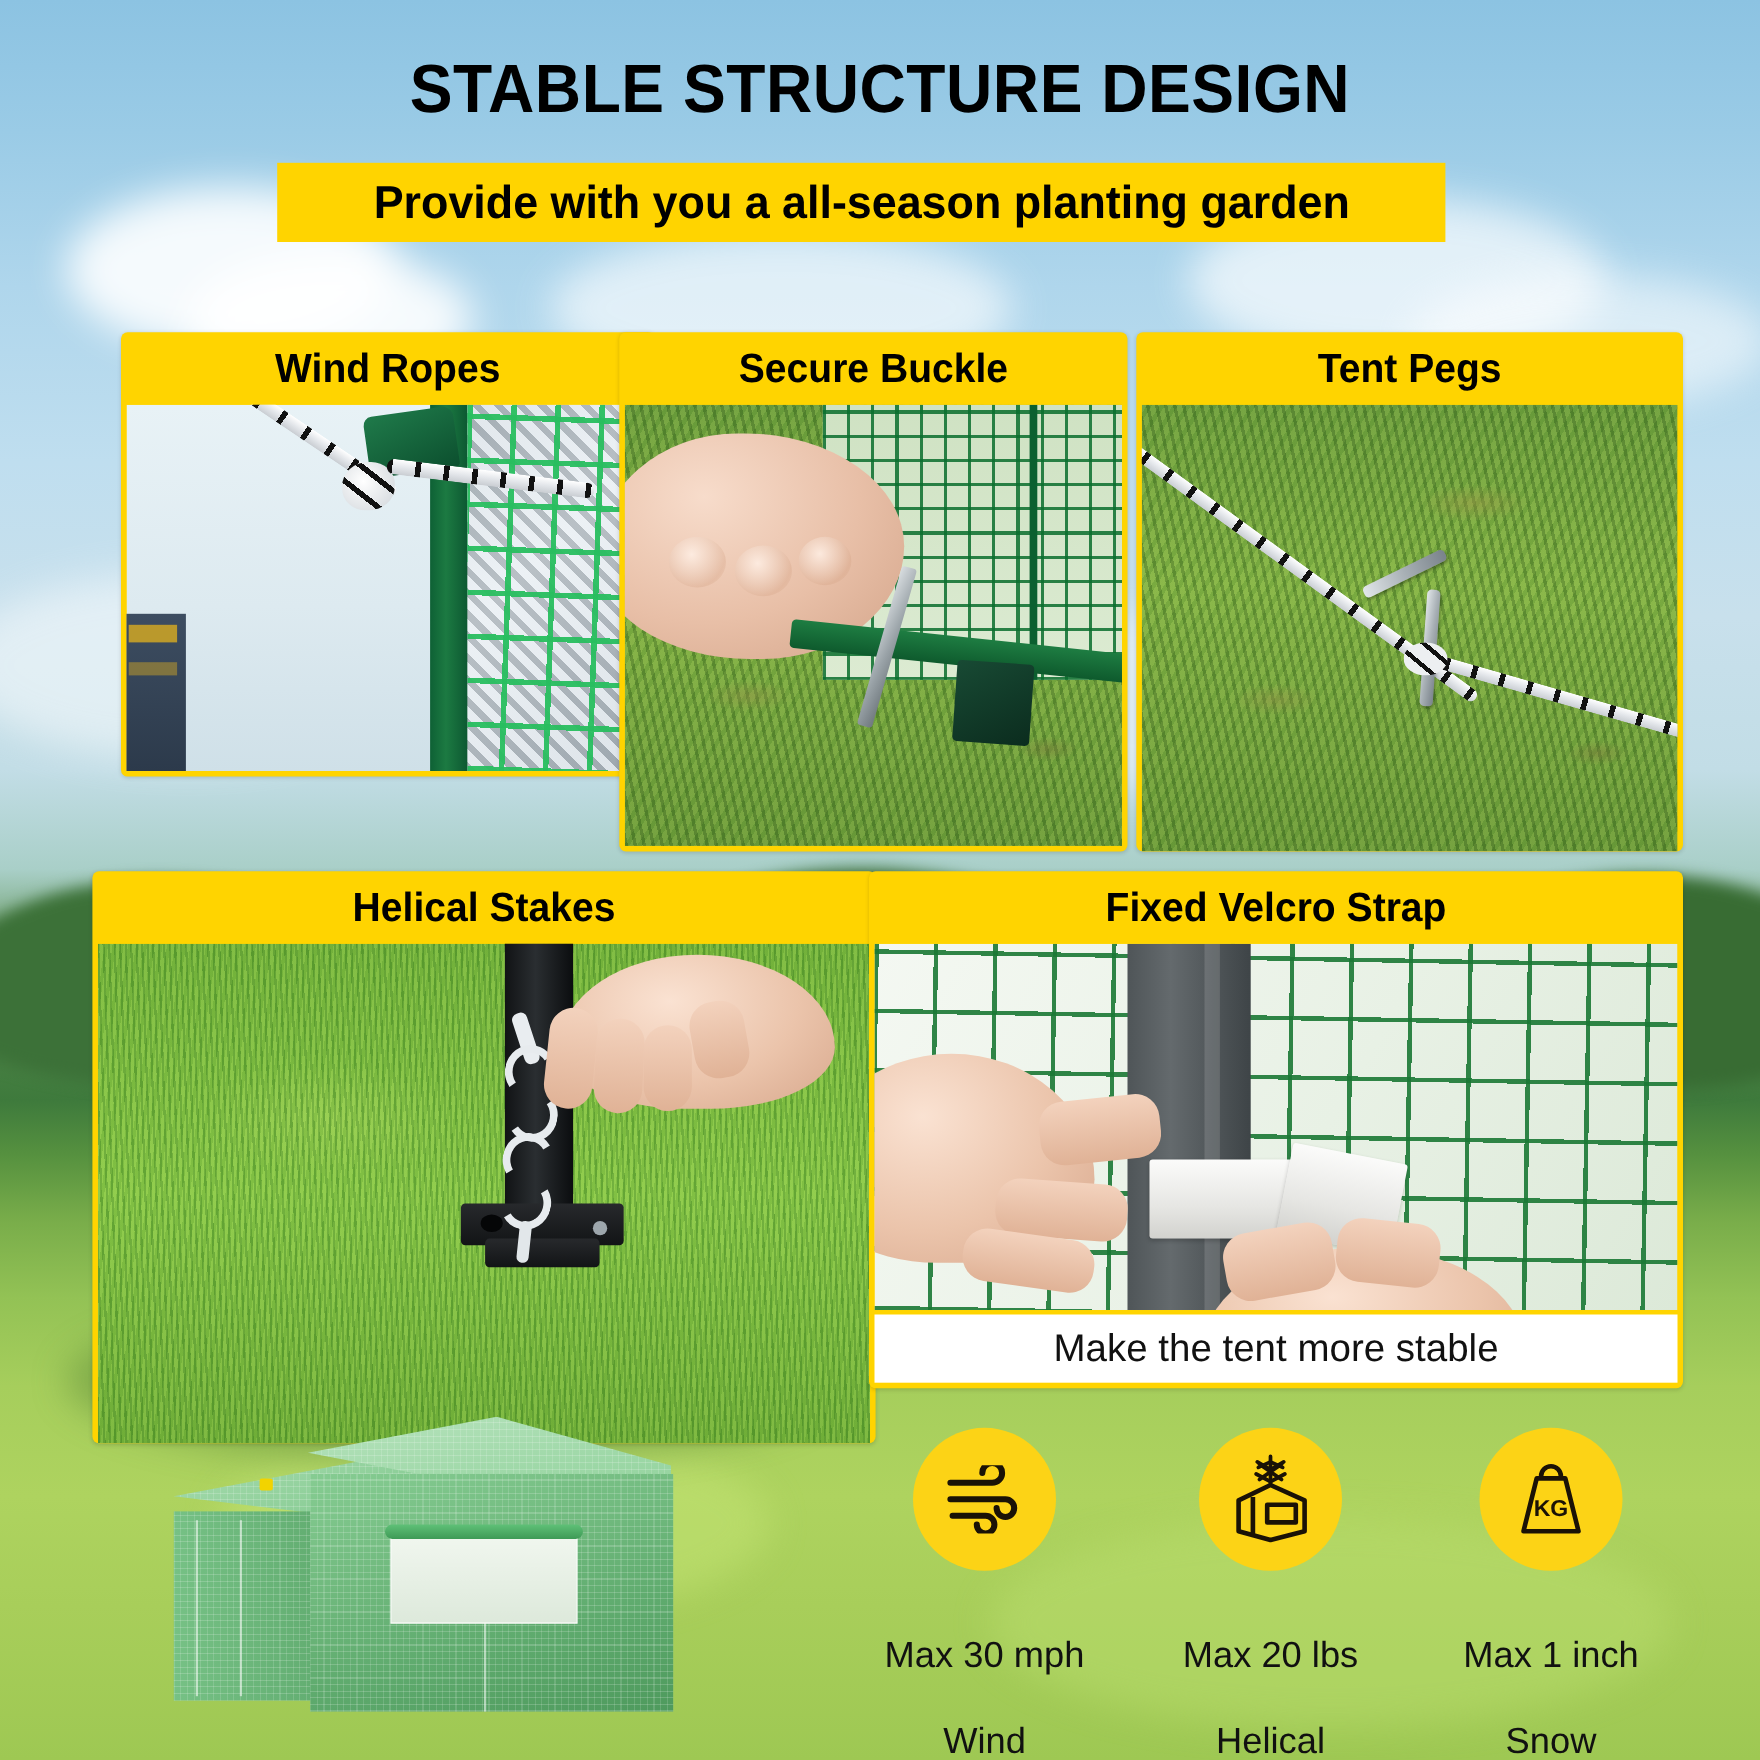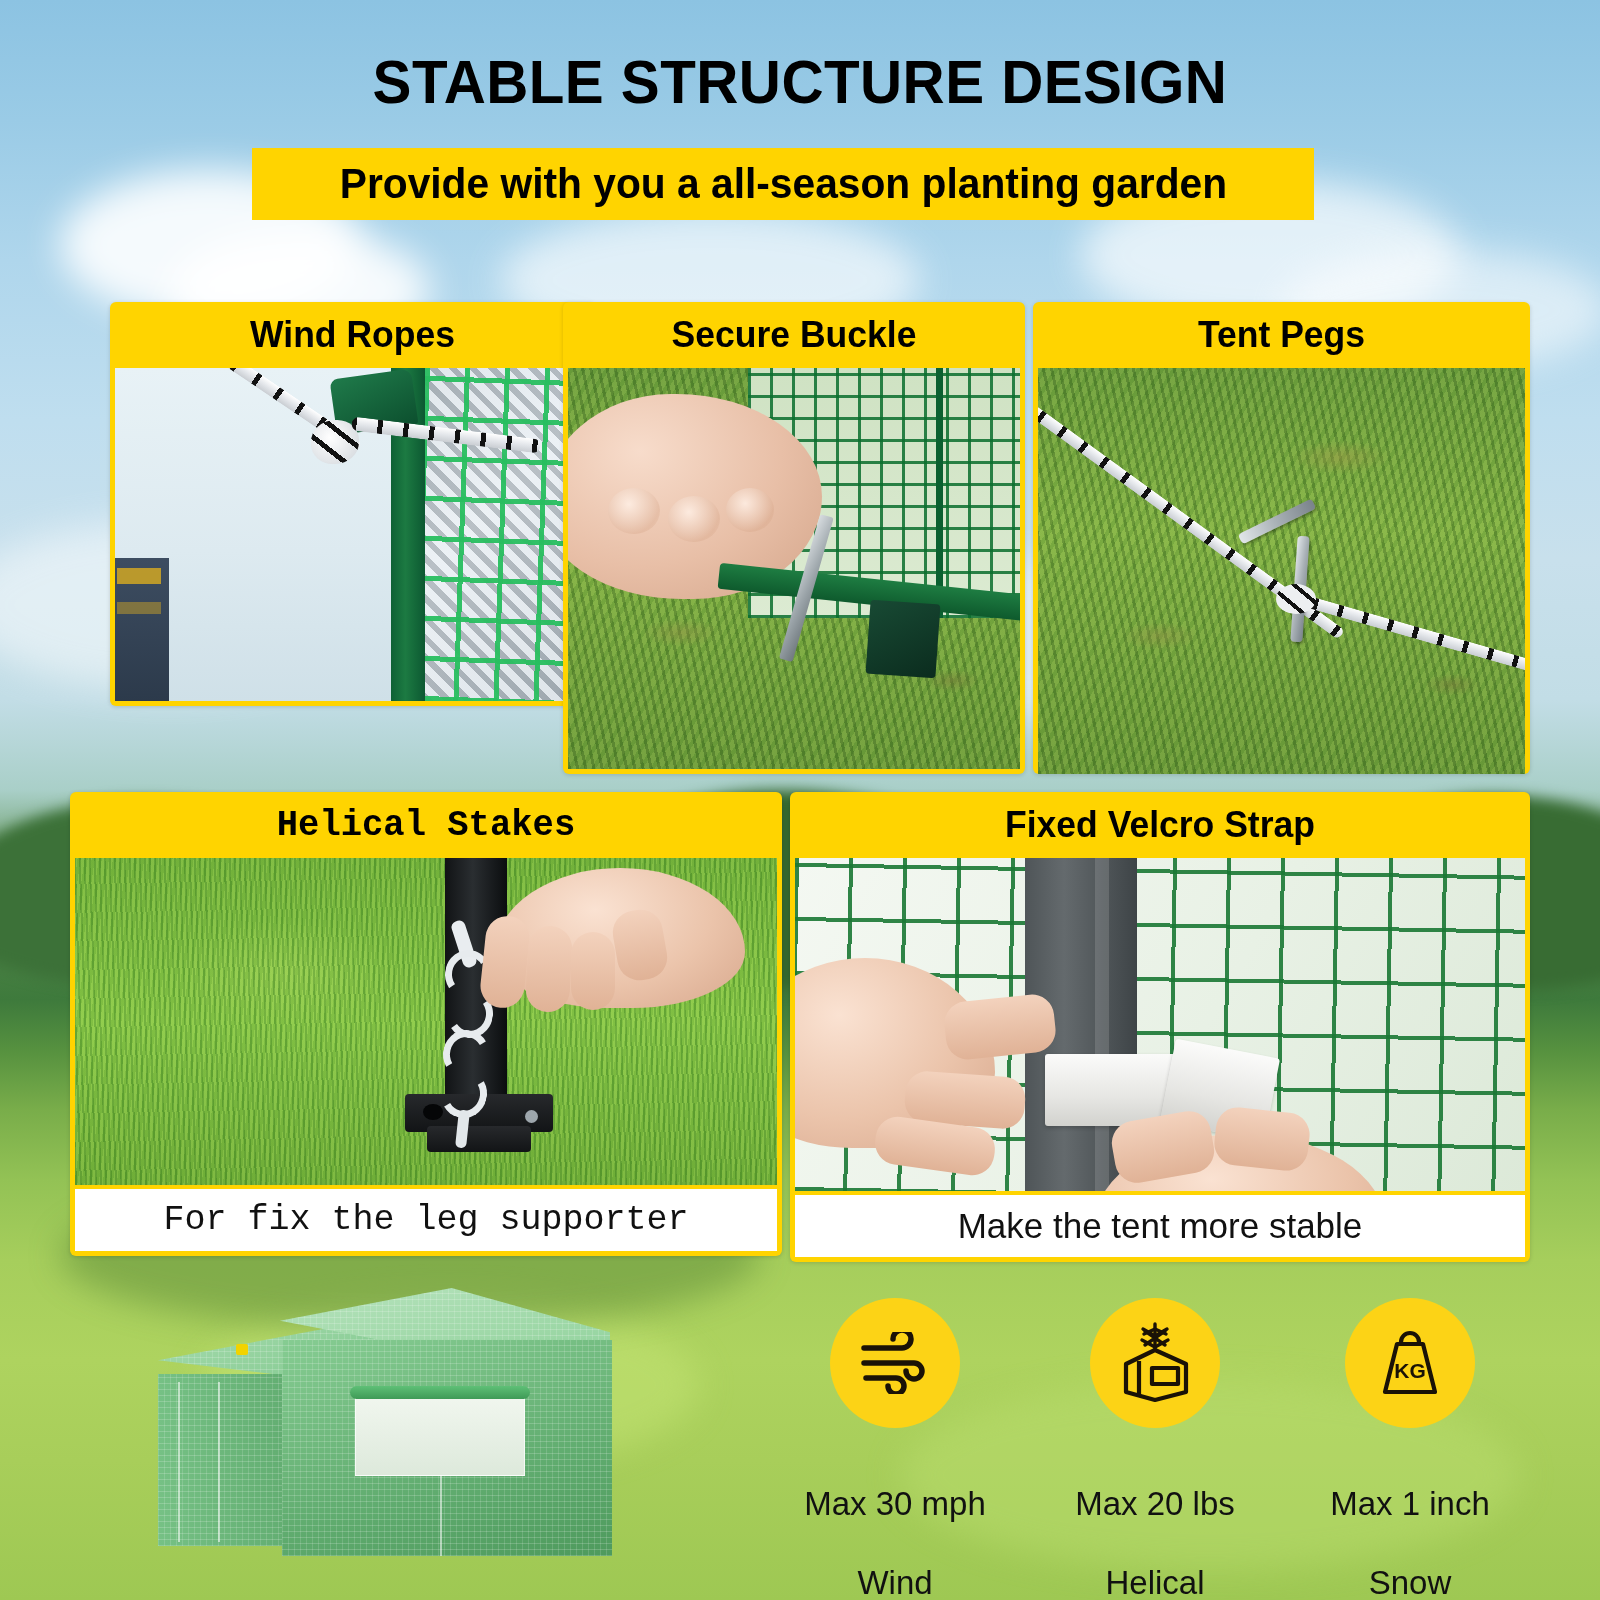--- a/index.html
+++ b/index.html
@@ -110,21 +110,21 @@
     font-size: 35px;
     color: #111;
     white-space: nowrap;
   }
   .no-caption .card-photo { margin-bottom: 5px; }
 
   
   #card-wind   { left: 70px;  top: 302px;  width: 485px; height: 404px; margin-left: 40px; }
   #card-buckle { left: 563px; top: 302px;  width: 462px; height: 472px; }
   #card-pegs   { left: 1033px;top: 302px;  width: 497px; height: 472px; }
-  #card-helical{ left: 70px;  top: 792px;  width: 712px; height: 464px; font-family: Liberation Mono, monospace; }
+  #card-helical{ left: 84px;  top: 792px;  width: 712px; height: 520px; }
   #card-velcro { left: 790px; top: 792px;  width: 740px; height: 470px; }
 
   
   .photo { position: absolute; inset: 0; }
   .grass-dry {
     position: absolute; inset: 0;
     background:
       radial-gradient(ellipse 70px 24px at 62% 22%, rgba(160,150,70,.45), transparent 70%),
       radial-gradient(ellipse 56px 20px at 25% 66%, rgba(150,140,70,.4), transparent 70%),
       radial-gradient(ellipse 40px 16px at 85% 78%, rgba(120,110,55,.4), transparent 70%),
@@ -459,21 +459,20 @@
       <div class="helix" style="left:366px; top:212px; width:46px; height:48px; transform:rotate(194deg);"></div>
       <div style="position:absolute; left:382px; top:252px; width:11px; height:38px; background:#E2E7EA; border-radius:5px; transform:rotate(6deg);"></div>
 
       <div class="hand-hold" style="left:420px; top:10px; width:250px; height:140px;"></div>
       <div class="finger" style="left:408px; top:58px;  width:44px; height:92px; transform:rotate(6deg);"></div>
       <div class="finger" style="left:452px; top:68px;  width:44px; height:86px; transform:rotate(3deg);"></div>
       <div class="finger" style="left:496px; top:74px;  width:44px; height:78px;"></div>
       <div class="finger" style="left:540px; top:52px;  width:50px; height:70px; transform:rotate(-10deg);"></div>
     </div>
   </div>
-  <div class="card-caption">For fix the leg supporter</div>
 </div>
 
 <div class="card" id="card-velcro">
   <div class="card-title">Fixed Velcro Strap</div>
   <div class="card-photo">
     <div class="photo">
       <div style="position:absolute; inset:0; background:linear-gradient(120deg,#F4F8F2,#E8F1E5 55%,#DCE9D8);">
         <div class="mesh-wide"></div>
       </div>
 

